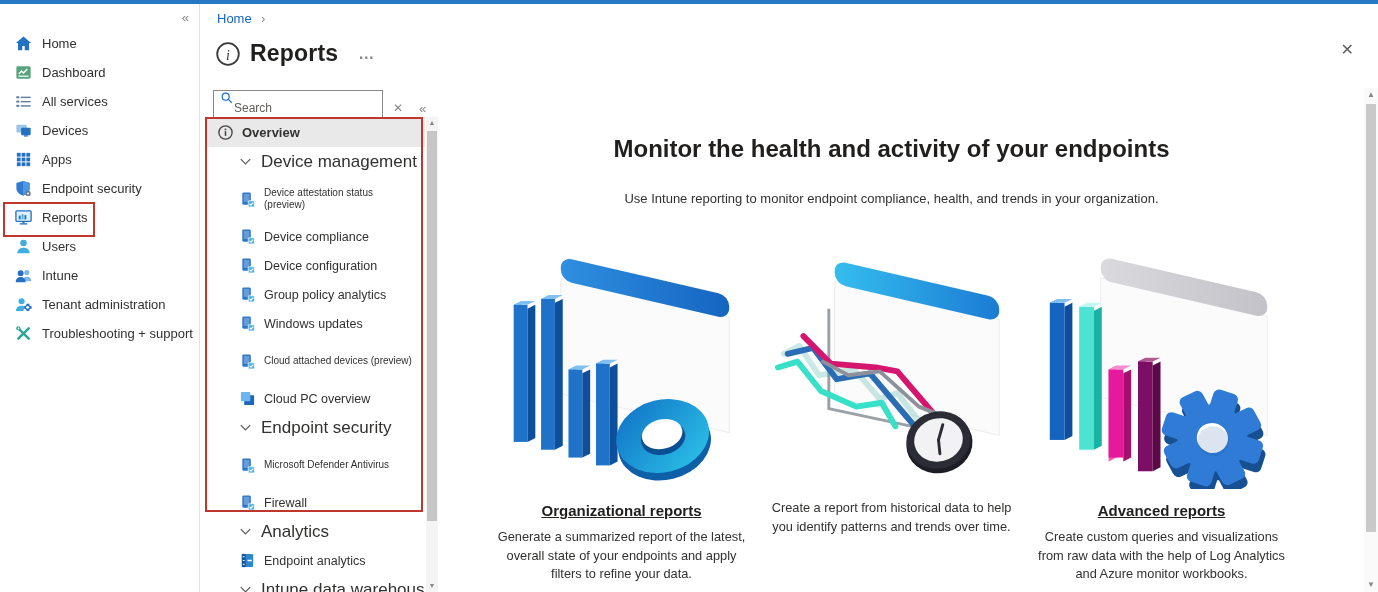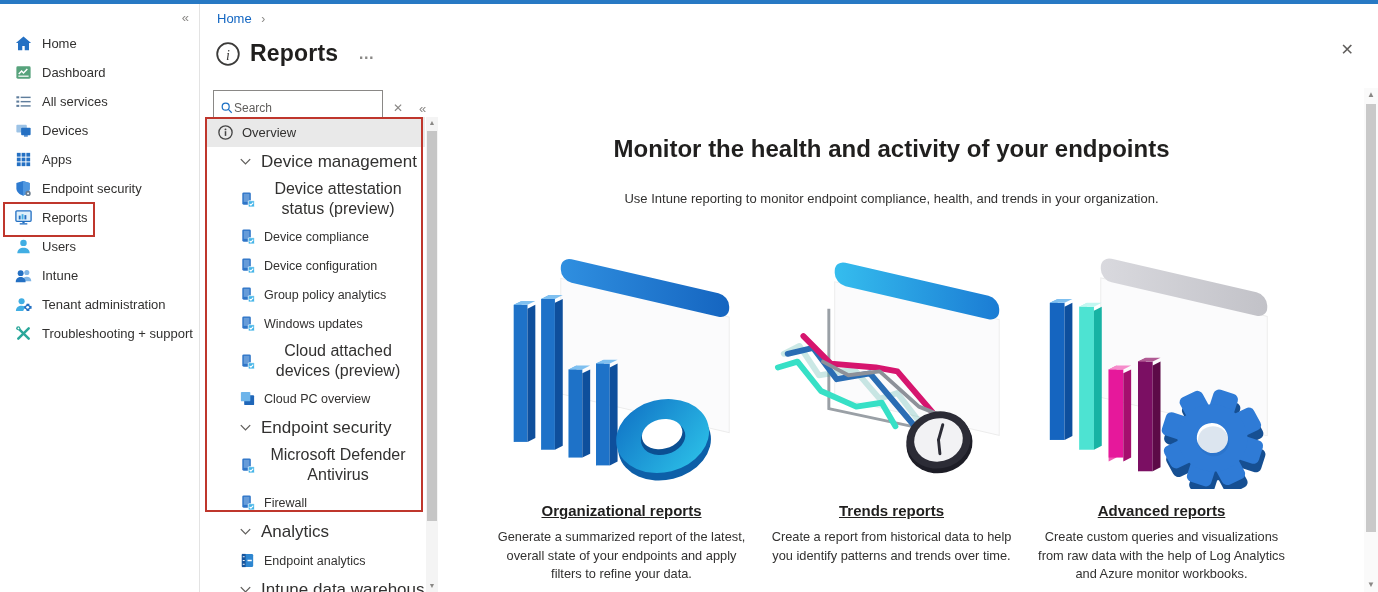--- a/index.html
+++ b/index.html
@@ -23,38 +23,38 @@
   .breadcrumb { position:absolute; left:16px; top:7px; font-size:13px; }
   .breadcrumb .crumb { color:#1366c2; cursor:pointer; }
   .breadcrumb .sep { color:#8a8886; margin-left:6px; font-size:12px; }
   .close-x { position:absolute; right:24px; top:36px; color:#605e5c; font-size:16px; cursor:pointer; }
   .title-row { position:absolute; left:14px; top:36px; display:flex; align-items:center; }
   .title-row h1 { font-size:23px; font-weight:700; color:#201f1e; margin-left:9px; letter-spacing:.2px; }
   .title-more { color:#8a8886; font-size:16px; font-weight:700; margin-left:20px; letter-spacing:1px; cursor:pointer; }
 
   .search-row { position:absolute; left:12px; top:86px; display:flex; align-items:center; }
   .search-box { width:170px; height:36px; border:1px solid #8a8886; background:#fff; display:flex;
-    align-items:center; padding:0 6px; }
+    padding:0 6px; }
   .search-box input { border:none; outline:none; width:100%; font-size:12px; color:#323130;
     font-family:"Liberation Sans",sans-serif; }
   .search-box input::placeholder { color:#605e5c; }
   .search-clear { color:#8a8886; font-size:12px; margin-left:10px; cursor:pointer; }
   .search-collapse { color:#8a8886; font-size:13px; margin-left:16px; cursor:pointer; }
 
   
   .rmenu { position:absolute; left:4px; top:113px; width:220px; bottom:0; overflow:hidden; }
   .rrow { display:flex; align-items:center; cursor:pointer; }
   .rrow .cic { width:15px; height:15px; flex:0 0 15px; margin-left:12px; margin-right:8px; }
   .rrow .iic { width:17px; height:17px; flex:0 0 17px; margin-left:34px; margin-right:8px; }
   .rrow .oic { width:17px; height:17px; flex:0 0 17px; margin-left:12px; margin-right:8px; }
   .rrow.sec { height:29px; font-size:17px;margin-left:21px; }
   .rrow.item { height:29px; font-size:12.5px; }
-  .rrow.item2 { height:46px; font-size:16px;text-align:center; }
+  .rrow.item2 { height:46px; font-size:10px; }
   .rrow.item2 .lbl { max-width:148px; line-height:1.25; }
-  .rrow.sel { height:30px; background:#e9e9e9; font-size:13px; font-weight:400;align-items:center; }
+  .rrow.sel { height:30px; background:#e9e9e9; font-size:13px; font-weight:700;align-items:center; }
   .redbox { position:absolute; left:4px; top:113px; width:218px; height:395px;
     border:2px solid #bf362c; pointer-events:none; z-index:5; }
   .rmenu-scroll { position:absolute; left:225px; top:113px; width:12px; bottom:0; background:#f4f4f4; }
   .rmenu-scroll .arr { height:12px; text-align:center; font-size:7px; color:#8a8886; line-height:12px; cursor:pointer; }
   .rmenu-scroll .arr.down { position:absolute; bottom:0; left:0; right:0; }
   .rmenu-scroll .thumb { position:absolute; left:1px; right:1px; top:14px; height:390px; background:#c6c6c6; cursor:pointer; }
 
   
   .content { position:absolute; left:240px; right:36px; top:0; bottom:0; text-align:center; }
   .content h2 { margin-top:131px; font-size:24px; font-weight:700; color:#201f1e; }
@@ -528,21 +528,20 @@
 
             <g transform="rotate(-14 168 200)">
               <ellipse cx="168" cy="204" rx="34" ry="30" fill="#1d1d26"></ellipse>
               <ellipse cx="168" cy="200" rx="33" ry="29" fill="#2c2c36"></ellipse>
               <ellipse cx="168" cy="200" rx="25" ry="22" fill="#f2f2f4"></ellipse>
               <line x1="168" y1="200" x2="176" y2="186" stroke="#2c2c36" stroke-width="3" stroke-linecap="round"></line>
               <line x1="168" y1="200" x2="166" y2="214" stroke="#2c2c36" stroke-width="3" stroke-linecap="round"></line>
             </g>
           </svg>
         </div>
-        <h3>Trends reports</h3>
         <p>Create a report from historical data to help you identify patterns and trends over time.</p>
       </div>
 
       <div class="card">
         <div class="illus">
           <svg viewBox="0 0 240 250" width="235" height="245">
             <defs>
               <linearGradient id="hdr3" x1="0" y1="0" x2="1" y2="0">
                 <stop offset="0" stop-color="#d9d9de"></stop>
                   <stop offset="1" stop-color="#c2c2c8"></stop>

